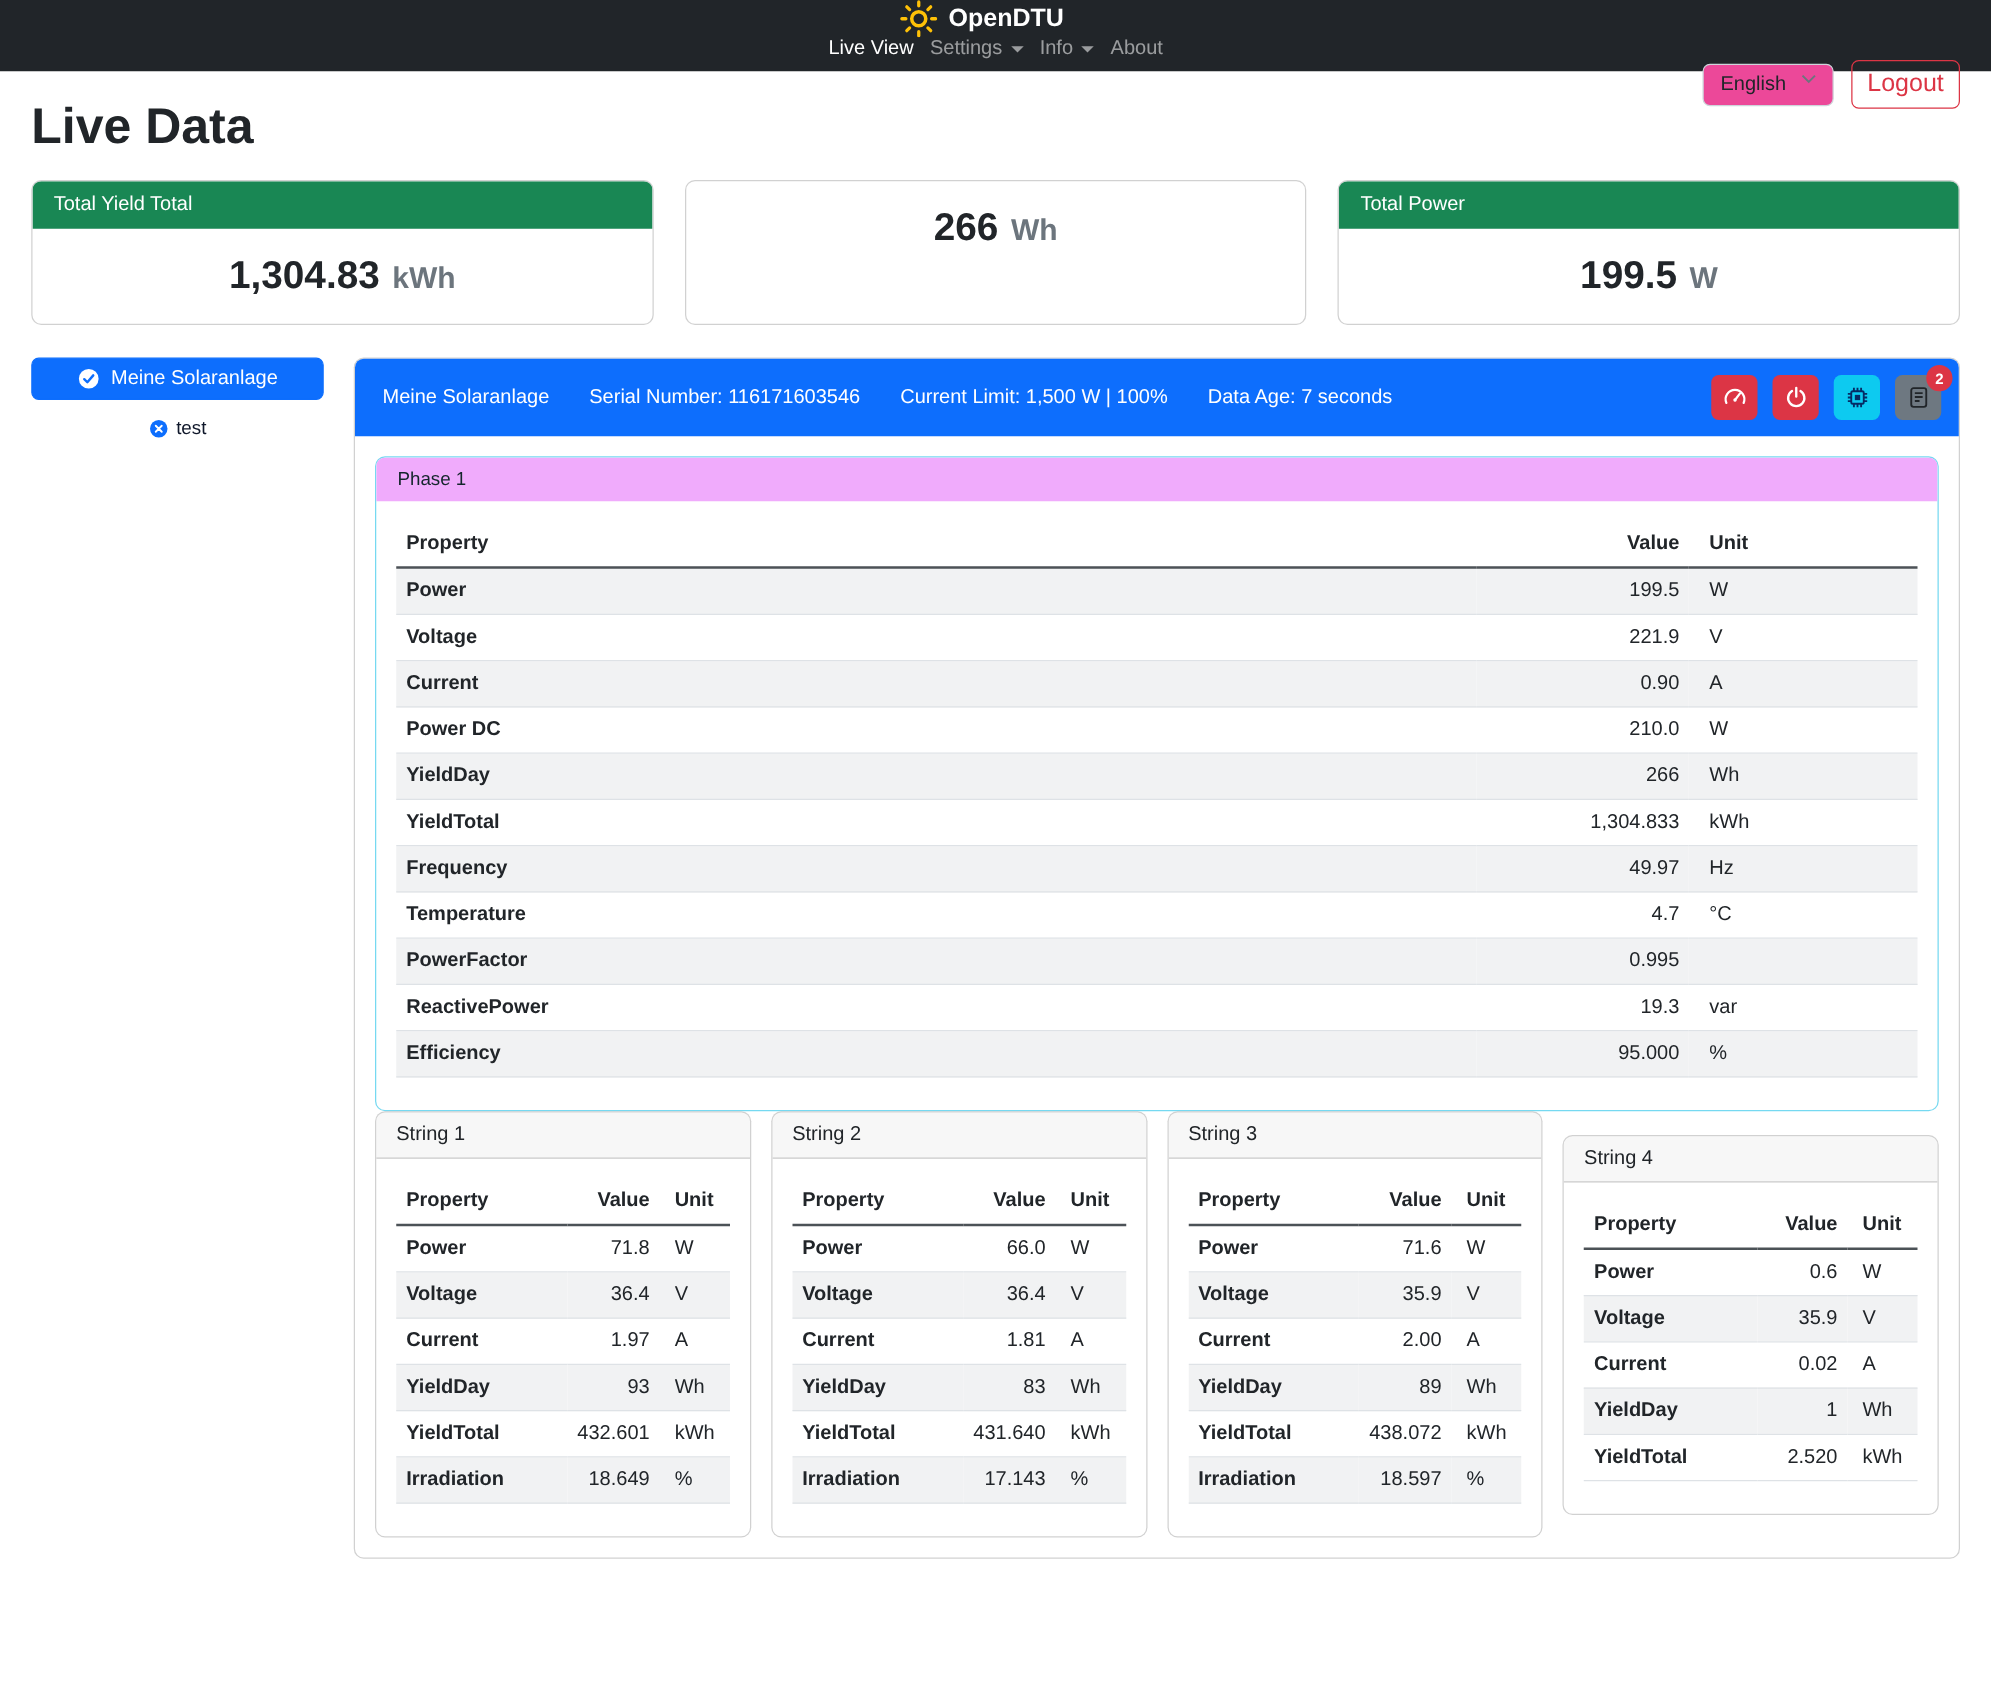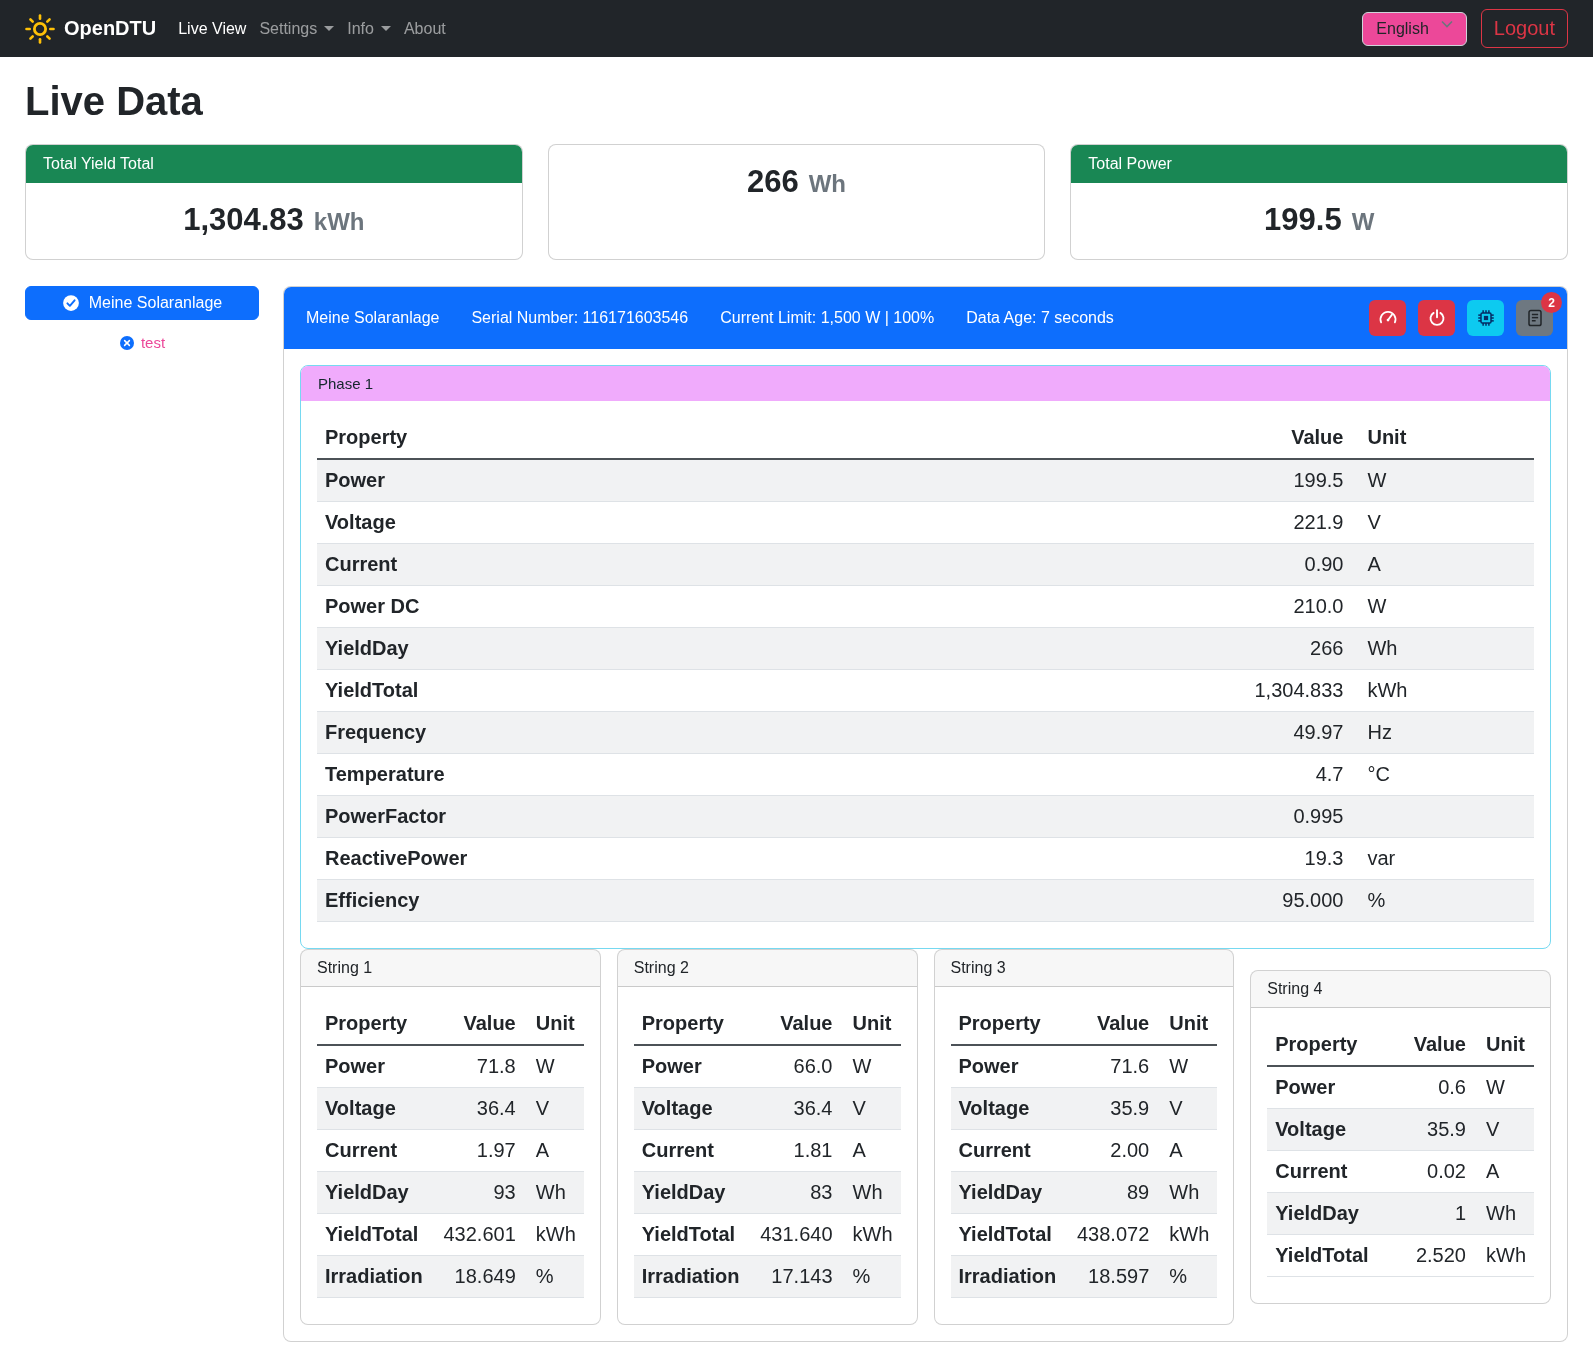--- a/index.html
+++ b/index.html
@@ -3,21 +3,21 @@
 <meta charset="utf-8">
 <title>OpenDTU Live Data</title>
 <style>
   * { box-sizing: border-box; }
   html,body { margin:0; padding:0; }
   body {
     width:1593px; min-height:1359px; background:#fff; color:#212529;
     font-family:"Liberation Sans","DejaVu Sans",sans-serif; font-size:16px;
   }
   
-  .navbar { height:57px; background:#212529; display:flex; align-items:center; padding:0 25px; }
+  .navbar { height:57px; background:#212529; display:flex; align-items:center; padding:0 25px;flex-direction:column; }
   .brand { display:flex; align-items:center; gap:9px; color:#fff; font-size:20px; font-weight:700; cursor:pointer; margin-right:22px; }
   .nav-links { display:flex; align-items:center; column-gap:13px; }
   .nav-link { color:rgba(255,255,255,.55); font-size:16px; cursor:pointer; display:flex; align-items:center; }
   .nav-link.active { color:#fff; }
   .caret { display:inline-block; margin-left:7px; border-top:5px solid currentColor; border-left:5px solid transparent; border-right:5px solid transparent; }
   .nav-right { margin-left:auto; display:flex; align-items:center; gap:14px; }
   .lang-btn { display:flex; gap:12px; background:#ec4899; color:#212529; font-size:16px;
     border:1px solid #ced4da; border-radius:6px; padding:7px 13px; cursor:pointer; font-family:inherit; }
   .logout-btn { background:transparent; color:#dc3545; border:1px solid #dc3545; border-radius:6px;
     font-size:20px; padding:7px 12px; cursor:pointer; font-family:inherit; }
@@ -30,41 +30,41 @@
   .summary-body { display:flex; align-items:baseline; justify-content:center; gap:10px; padding:19px 10px 21px; }
   .summary-value { font-size:31px; font-weight:700; }
   .summary-unit { font-size:24px; font-weight:600; color:#6c757d; }
   
   .content-row { display:flex; gap:24px; margin-top:26px; align-items:flex-start; padding-bottom:30px; }
   .left-col { flex:0 0 234px; width:234px; }
   .inverter-btn { width:100%; display:flex; align-items:center; justify-content:center; gap:9px;
     background:#0d6efd; color:#fff; border:1px solid #0d6efd; border-radius:6px; font-size:16px;
     padding:7px 10px; cursor:pointer; font-family:inherit; }
   .inverter-link { margin-top:14px; display:flex; align-items:center; justify-content:center; gap:6px;
-    color:#ec4899; font-size:15px; cursor:pointer; }
+    color:#0f172a; font-size:15px; cursor:pointer; }
   
   .inverter-card { flex:1; border:1px solid rgba(0,0,0,.18); border-radius:8px; background:#fff; }
   .inverter-card-header { background:#0d6efd; color:#fff; display:flex; align-items:center; gap:32px;
     padding:0 14px 0 22px; height:62px; font-size:16px; border-radius:7px 7px 0 0; }
   .header-actions { margin-left:auto; display:flex; gap:12px; }
   .icon-btn { width:37px; height:36px; border:none; border-radius:6px; display:flex; align-items:center;
     justify-content:center; cursor:pointer; position:relative; padding:0; }
   .icon-btn.danger { background:#dc3545; }
   .icon-btn.info { background:#0dcaf0; }
   .icon-btn.secondary { background:#6e7881; }
   .badge { position:absolute; top:-8px; right:-9px; min-width:21px; height:21px; border-radius:11px;
     background:#dc3545; color:#fff; font-size:12px; font-weight:700; display:flex; align-items:center;
     justify-content:center; padding:0 5px; }
   .inverter-card-body { padding:16px; }
   
   .phase-card { border:1px solid #76d9f1; border-radius:8px; overflow:hidden; }
   .phase-card-header { background:#f0abfc; color:#14262c; font-size:15px; padding:9px 17px; }
   .phase-card-body { padding:16px 16px 26px; }
   
-  table.data-table { width:100%; border-collapse:collapse; font-size:20px; }
+  table.data-table { width:100%; border-collapse:collapse; font-size:16px; }
   .data-table th, .data-table td { padding:9px 8px; text-align:left; }
   .data-table thead th { border-bottom:2px solid #4c5257; font-weight:700; }
   .data-table tbody tr { border-bottom:1px solid #dee2e6; }
   .data-table td.col-prop { font-weight:700; }
   .col-val { text-align:right !important; }
   .phase-table .col-val { width:14%; }
   .phase-table .col-unit { width:15%; padding-left:16px; }
   .phase-table tbody tr:nth-of-type(odd) { background:#f1f2f3; }
   
   .strings-row { display:flex; gap:16px; align-items:center; }

